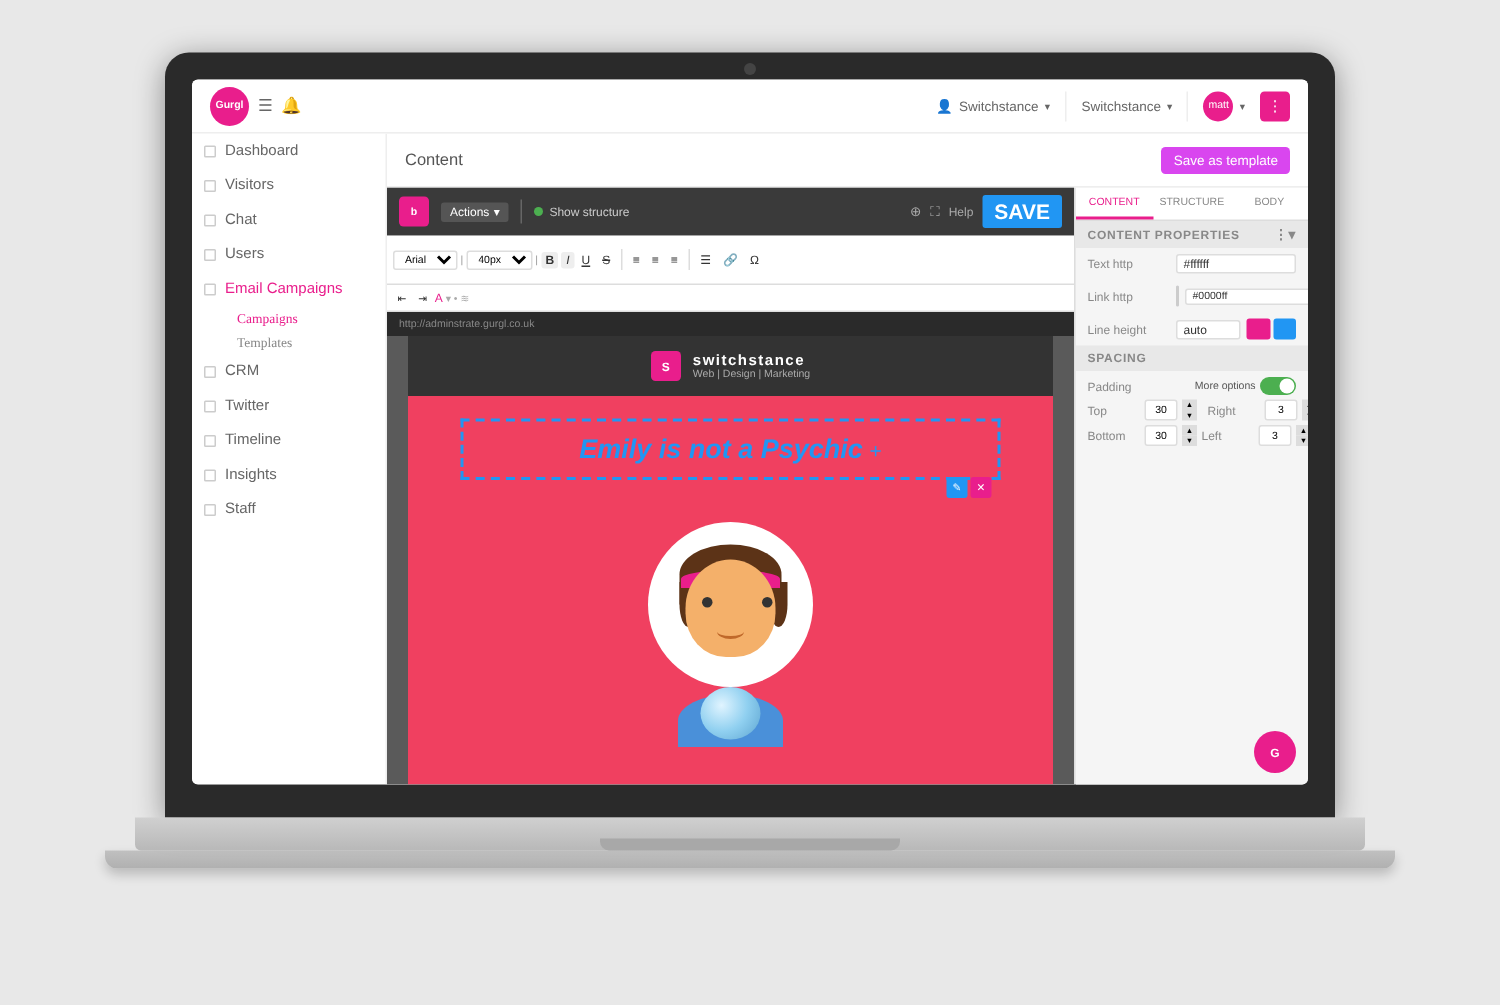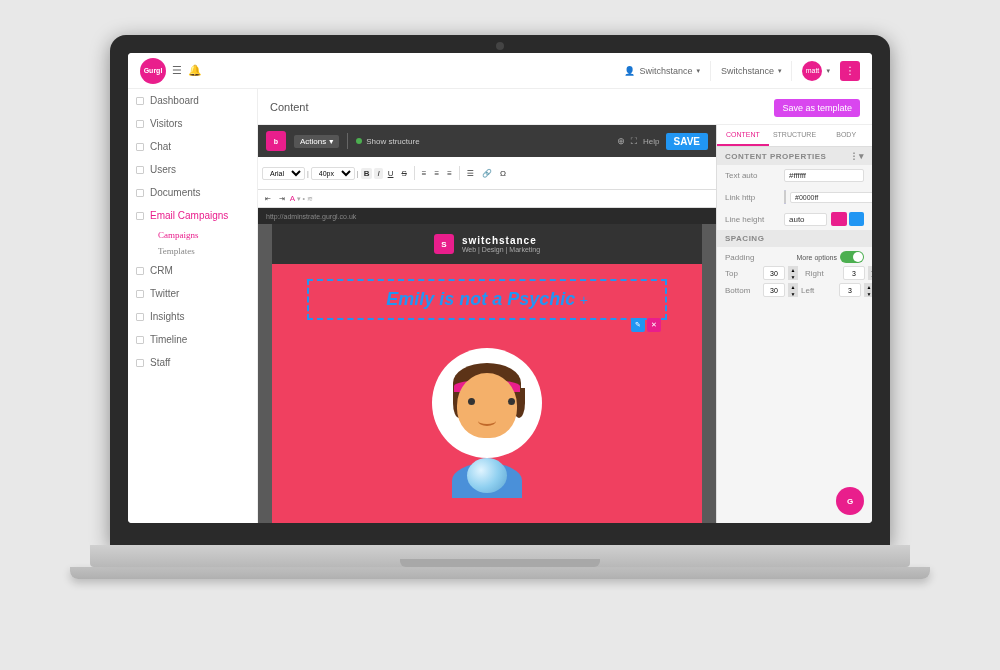--- a/index.html
+++ b/index.html
@@ -217,21 +217,21 @@
       font-size: 8px;
       background: none;
       border: none;
       cursor: pointer;
     }
     .btn-save-editor {
       background: #2196f3;
       color: white;
       border: none;
       border-radius: 2px;
-      font-size: 10px;
+      font-size: 14px;
       padding: 3px 8px;
       cursor: pointer;
       font-weight: bold;
     }
 
     
     .format-bar {
       background: white;
       height: 22px;
       display: flex;
@@ -787,47 +787,43 @@
               <span>Visitors</span>
             </div>
             <div class="sidebar-item">
               <div class="checkbox"></div>
               <span>Chat</span>
             </div>
             <div class="sidebar-item">
               <div class="checkbox"></div>
               <span>Users</span>
             </div>
-            <div class="sidebar-item">
-              <div class="checkbox"></div>
-              <span>Documents</span>
-            </div>
             <div class="sidebar-item active">
               <div class="checkbox"></div>
               <span>Email Campaigns</span>
             </div>
             <div class="sidebar-sub">
               <span class="sidebar-sub-item active">Campaigns</span>
               <span class="sidebar-sub-item">Templates</span>
             </div>
             <div class="sidebar-item">
               <div class="checkbox"></div>
               <span>CRM</span>
             </div>
             <div class="sidebar-item">
               <div class="checkbox"></div>
               <span>Twitter</span>
             </div>
             <div class="sidebar-item">
               <div class="checkbox"></div>
-              <span>Insights</span>
+              <span>Timeline</span>
             </div>
             <div class="sidebar-item">
               <div class="checkbox"></div>
-              <span>Timeline</span>
+              <span>Insights</span>
             </div>
             <div class="sidebar-item">
               <div class="checkbox"></div>
               <span>Staff</span>
             </div>
           </div>
 
           <div class="main-content">
 
             <div class="top-bar">
@@ -951,21 +947,21 @@
                   <div class="panel-tab">STRUCTURE</div>
                   <div class="panel-tab">BODY</div>
                 </div>
 
                 <div class="panel-section">
                   <span>CONTENT PROPERTIES</span>
                   <span style="margin-left:auto;font-size:9px;">⋮▾</span>
                 </div>
 
                 <div class="panel-row">
-                  <span class="panel-label">Text auto</span>
+                  <span class="panel-label">Text http</span>
                   <input type="text" class="panel-value" style="width: 45px;" value="#ffffff">
                 </div>
 
                 <div class="panel-row">
                   <span class="panel-label">Link http</span>
                   <div class="color-swatch" style="background:#0000ff;"></div>
                   <input type="text" class="panel-value" value="#0000ff" style="font-size: 7px;">
                 </div>
 
                 <div class="panel-row">

